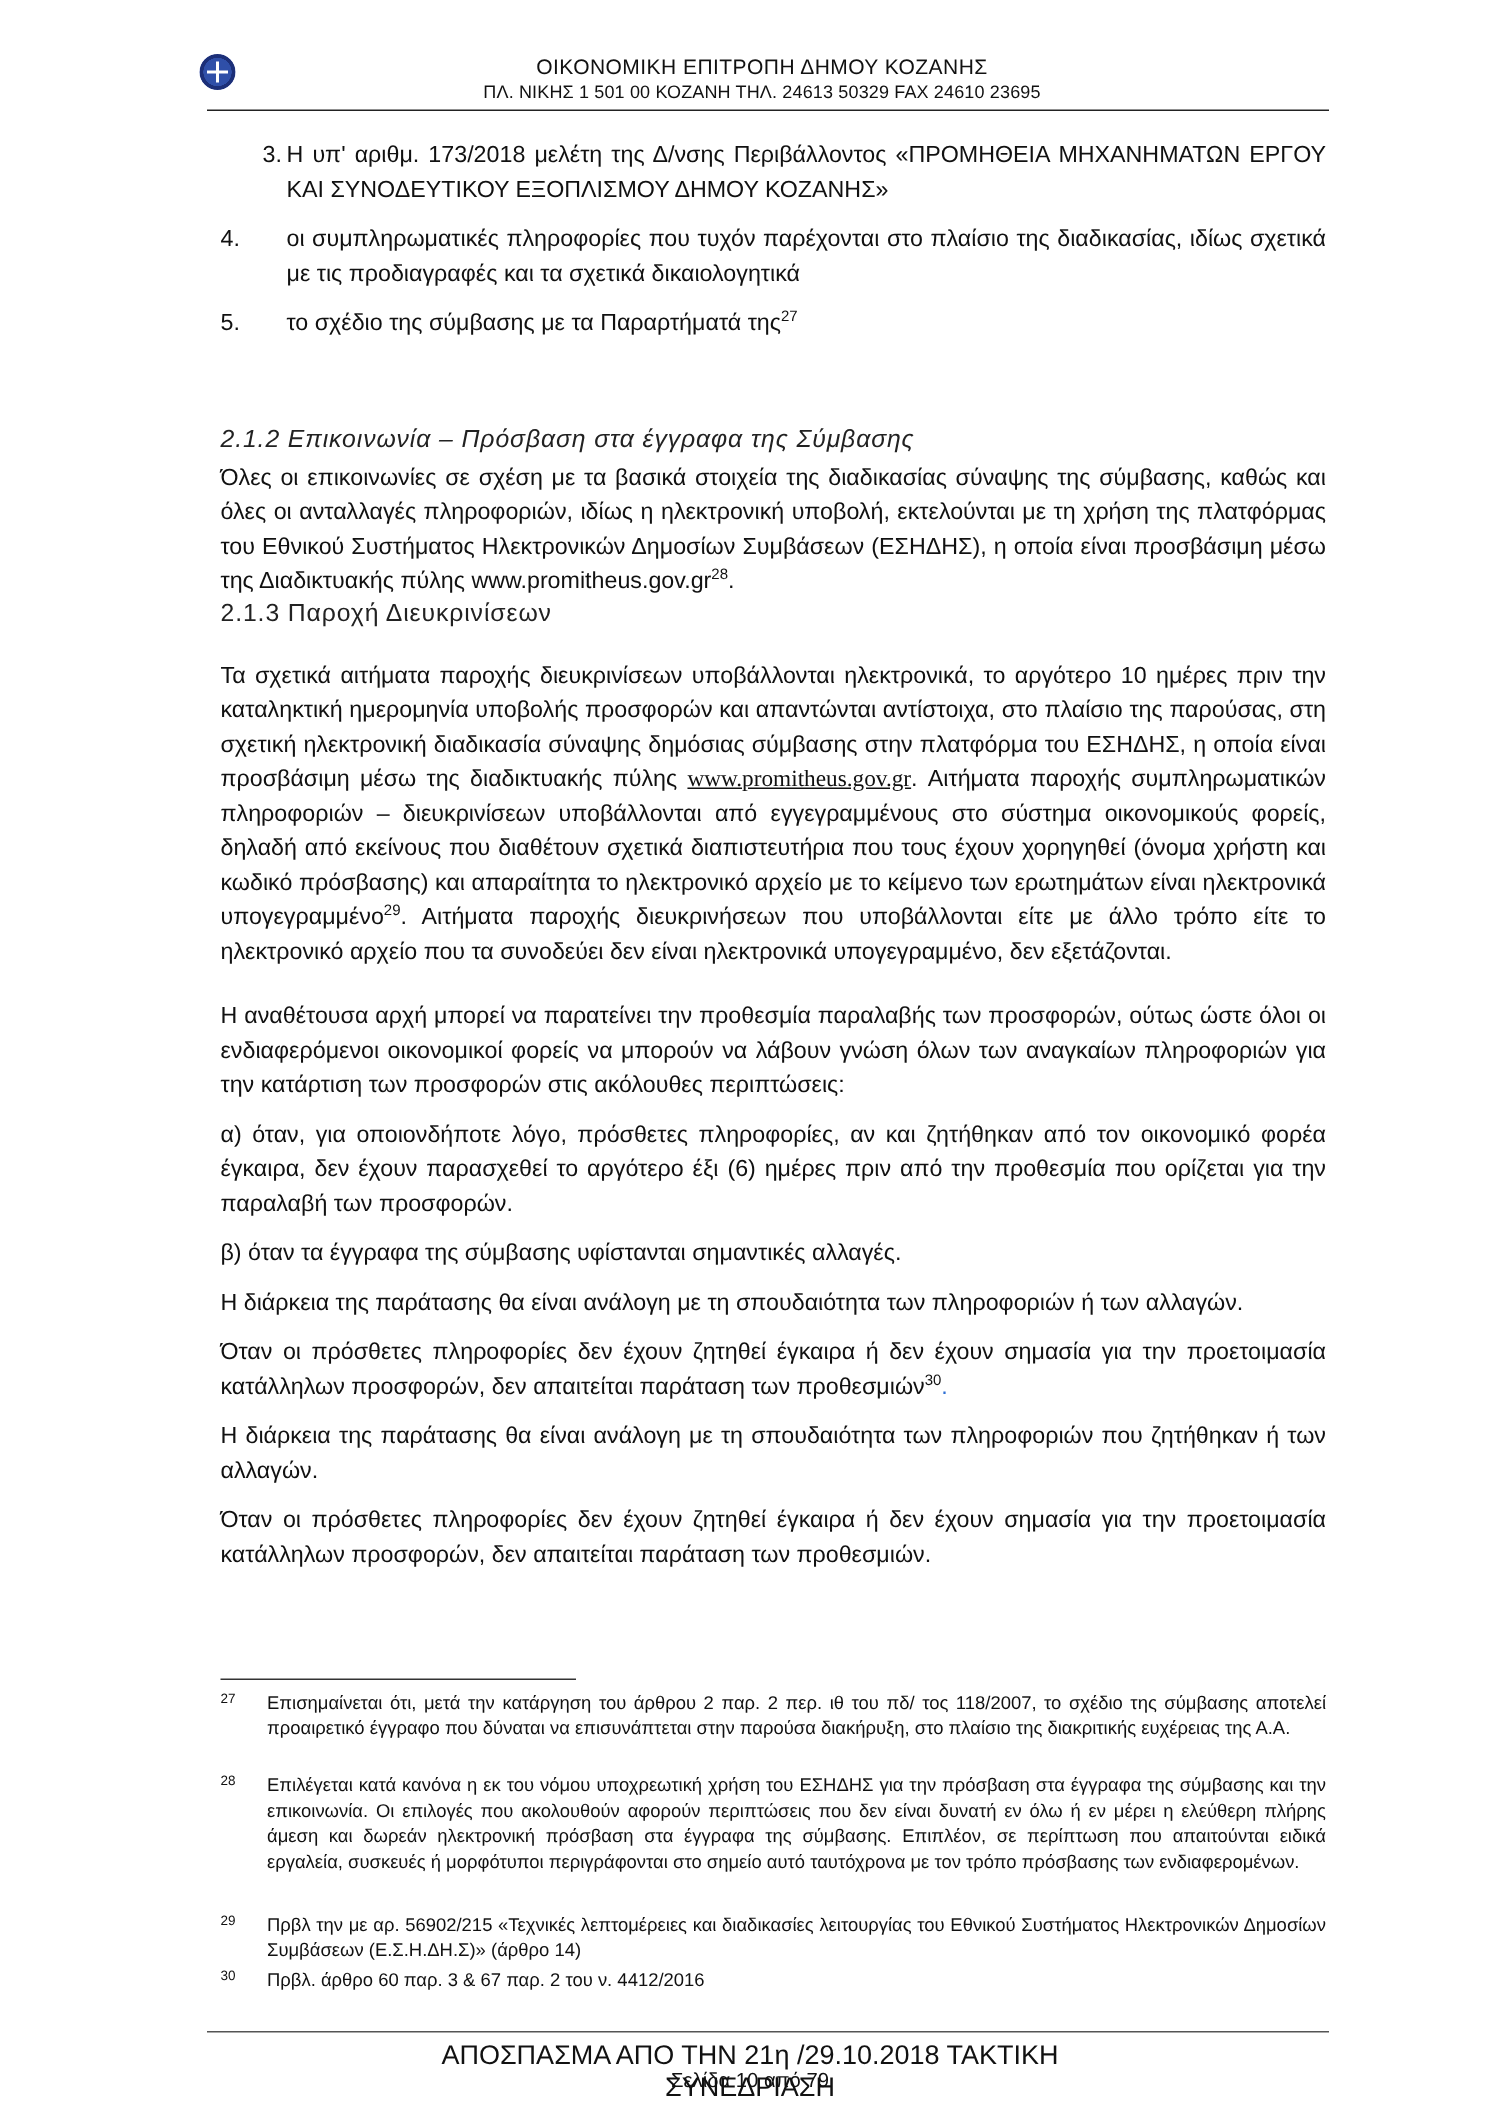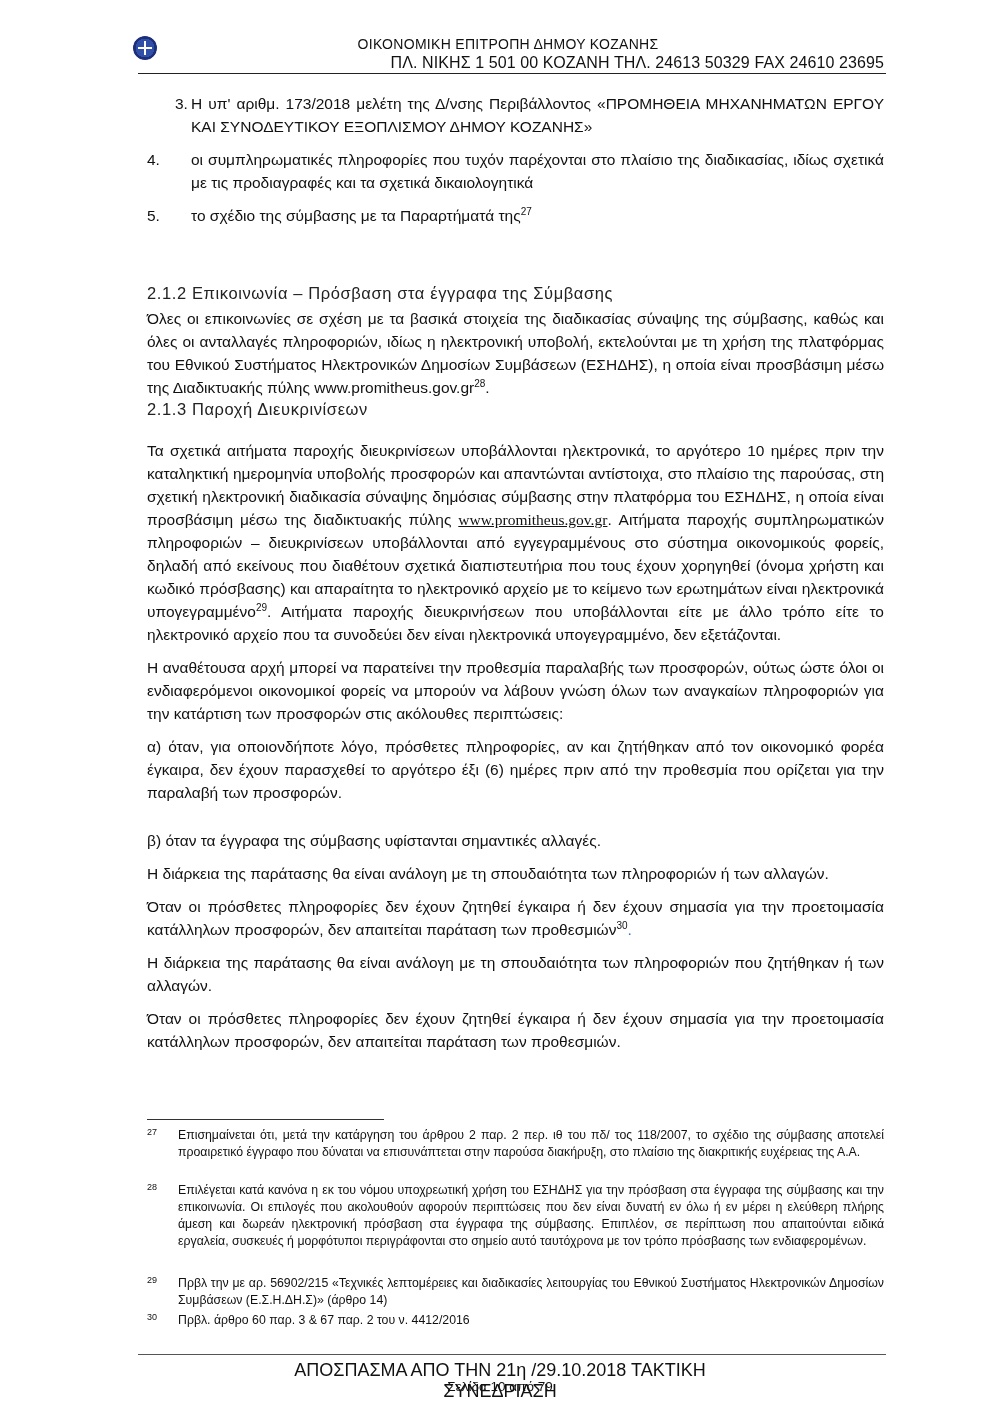--- a/index.html
+++ b/index.html
@@ -6,21 +6,21 @@
   body { width: 1000px; height: 1415px; position: relative; overflow: hidden;
          font-family: "Liberation Sans Narrow", "Liberation Sans", sans-serif; color: #111; }
   .page { position: absolute; left: 0; top: 0; width: 1000px; height: 1415px; }
 
   .header { position: absolute; left: 132px; top: 32px; width: 752px; height: 44px; }
   .emblem { position: absolute; left: 133px; top: 36px; width: 24px; height: 24px; border-radius: 50%;
             background: radial-gradient(circle at 50% 50%, #2f4fa8 0 55%, #1c2f78 56% 70%, #6b7fc4 71% 100%); }
   .emblem::before { content: ""; position: absolute; left: 11px; top: 5px; width: 2px; height: 14px; background: #fff; }
   .emblem::after { content: ""; position: absolute; left: 5px; top: 11px; width: 14px; height: 2px; background: #fff; }
   .hdr-line1 { position: absolute; left: 0; width: 752px; top: 4px; text-align: center; font-size: 14px; letter-spacing: 0.3px; }
-  .hdr-line2 { position: absolute; left: 0; width: 752px; top: 22px; text-align: right; font-size: 16px; letter-spacing: 0.1px; }
+  .hdr-line2 { position: absolute; left: 0; width: 752px; top: 22px; text-align: center; font-size: 12px; letter-spacing: 0.1px; }
   .hdr-rule { position: absolute; left: 138px; top: 73px; width: 748px; height: 1px; background: #222; }
 
   .content { position: absolute; left: 147px; top: 92px; width: 737px; font-size: 15.5px; line-height: 23px; }
   .p { text-align: justify; margin: 0; }
   .item3 { position: absolute; left: 28px; top: 0; width: 709px; }
   .item3 .num { position: absolute; left: 0; top: 0; }
   .item3 .txt { position: absolute; left: 16px; top: 0; width: 693px; text-align: justify; }
   .li { position: absolute; left: 0; width: 737px; }
   .li .num { position: absolute; left: 0; top: 0; }
   .li .txt { position: absolute; left: 44px; width: 693px; text-align: justify; }
@@ -61,31 +61,31 @@
     <div class="li" style="top:56px;">
       <span class="num">4.</span>
       <span class="txt">οι συμπληρωματικές πληροφορίες που τυχόν παρέχονται στο πλαίσιο της διαδικασίας, ιδίως σχετικά με τις προδιαγραφές και τα σχετικά δικαιολογητικά</span>
     </div>
 
     <div class="li" style="top:112px;">
       <span class="num">5.</span>
       <span class="txt"><span>το σχέδιο της σύμβασης με τα Παραρτήματά της</span><sup>27</sup></span>
     </div>
 
-    <div class="h3" style="top:190px;">2.1.2 Επικοινωνία – Πρόσβαση στα έγγραφα της Σύμβασης</div>
+    <div class="h3" style="top:190px;font-style:italic;">2.1.2 Επικοινωνία – Πρόσβαση στα έγγραφα της Σύμβασης</div>
     <div class="block" style="top:215px;">
       <p class="p"><span>Όλες οι επικοινωνίες σε σχέση με τα βασικά στοιχεία της διαδικασίας σύναψης της σύμβασης, καθώς και όλες οι ανταλλαγές πληροφοριών, ιδίως η ηλεκτρονική υποβολή, εκτελούνται με τη χρήση της πλατφόρμας του Εθνικού Συστήματος Ηλεκτρονικών Δημοσίων Συμβάσεων (ΕΣΗΔΗΣ), η οποία είναι προσβάσιμη μέσω της Διαδικτυακής πύλης www.promitheus.gov.gr</span><sup>28</sup><span>.</span></p>
     </div>
 
     <div class="h3" style="top:306px;">2.1.3 Παροχή Διευκρινίσεων</div>
     <div class="block" style="top:347px;">
       <p class="p"><span>Τα σχετικά αιτήματα παροχής διευκρινίσεων υποβάλλονται ηλεκτρονικά,  το αργότερο 10 ημέρες πριν την καταληκτική ημερομηνία υποβολής προσφορών και απαντώνται αντίστοιχα, στο πλαίσιο της παρούσας, στη σχετική ηλεκτρονική διαδικασία σύναψης δημόσιας σύμβασης στην πλατφόρμα του ΕΣΗΔΗΣ, η οποία είναι προσβάσιμη μέσω της διαδικτυακής πύλης </span><span class="link">www.promitheus.gov.gr</span><span>. Αιτήματα παροχής συμπληρωματικών πληροφοριών – διευκρινίσεων υποβάλλονται από εγγεγραμμένους  στο σύστημα οικονομικούς φορείς, δηλαδή από εκείνους που διαθέτουν σχετικά διαπιστευτήρια που τους έχουν χορηγηθεί (όνομα χρήστη και κωδικό πρόσβασης) και απαραίτητα το ηλεκτρονικό αρχείο με το κείμενο των ερωτημάτων είναι ηλεκτρονικά υπογεγραμμένο</span><sup>29</sup><span>. Αιτήματα παροχής διευκρινήσεων που υποβάλλονται είτε με άλλο τρόπο είτε το ηλεκτρονικό αρχείο που τα συνοδεύει δεν είναι ηλεκτρονικά υπογεγραμμένο, δεν εξετάζονται.</span></p>
-      <p class="p" style="margin-top:10px;">Η αναθέτουσα αρχή μπορεί να παρατείνει την προθεσμία παραλαβής των προσφορών, ούτως ώστε όλοι οι ενδιαφερόμενοι οικονομικοί φορείς να μπορούν να λάβουν γνώση όλων των αναγκαίων πληροφοριών για την κατάρτιση των προσφορών στις ακόλουθες περιπτώσεις:</p>
+      <p class="p" style="margin-top:20px;">Η αναθέτουσα αρχή μπορεί να παρατείνει την προθεσμία παραλαβής των προσφορών, ούτως ώστε όλοι οι ενδιαφερόμενοι οικονομικοί φορείς να μπορούν να λάβουν γνώση όλων των αναγκαίων πληροφοριών για την κατάρτιση των προσφορών στις ακόλουθες περιπτώσεις:</p>
       <p class="p" style="margin-top:10px;">α) όταν, για οποιονδήποτε λόγο, πρόσθετες πληροφορίες, αν και ζητήθηκαν από τον οικονομικό φορέα έγκαιρα, δεν έχουν παρασχεθεί το αργότερο έξι (6) ημέρες πριν από την προθεσμία που ορίζεται για την παραλαβή των προσφορών.</p>
-      <p class="p" style="margin-top:25px;">β) όταν τα έγγραφα της σύμβασης υφίστανται σημαντικές αλλαγές.</p>
+      <p class="p" style="margin-top:10px;">β) όταν τα έγγραφα της σύμβασης υφίστανται σημαντικές αλλαγές.</p>
       <p class="p" style="margin-top:10px;">Η διάρκεια της παράτασης θα είναι ανάλογη με τη σπουδαιότητα των πληροφοριών ή των αλλαγών.</p>
       <p class="p" style="margin-top:10px;"><span>Όταν οι πρόσθετες πληροφορίες δεν έχουν ζητηθεί έγκαιρα ή δεν έχουν σημασία για την προετοιμασία κατάλληλων προσφορών, δεν απαιτείται παράταση των προθεσμιών</span><sup>30</sup><span class="blue">.</span></p>
       <p class="p" style="margin-top:10px;">Η διάρκεια της παράτασης θα είναι ανάλογη με τη σπουδαιότητα των πληροφοριών που ζητήθηκαν ή των αλλαγών.</p>
       <p class="p" style="margin-top:10px;">Όταν οι πρόσθετες πληροφορίες δεν έχουν ζητηθεί έγκαιρα ή δεν έχουν σημασία για την προετοιμασία κατάλληλων προσφορών, δεν απαιτείται παράταση των προθεσμιών.</p>
     </div>
   </div>
 
   <div class="fn-rule"></div>
 
   <div class="fn" style="top:1127px;">

